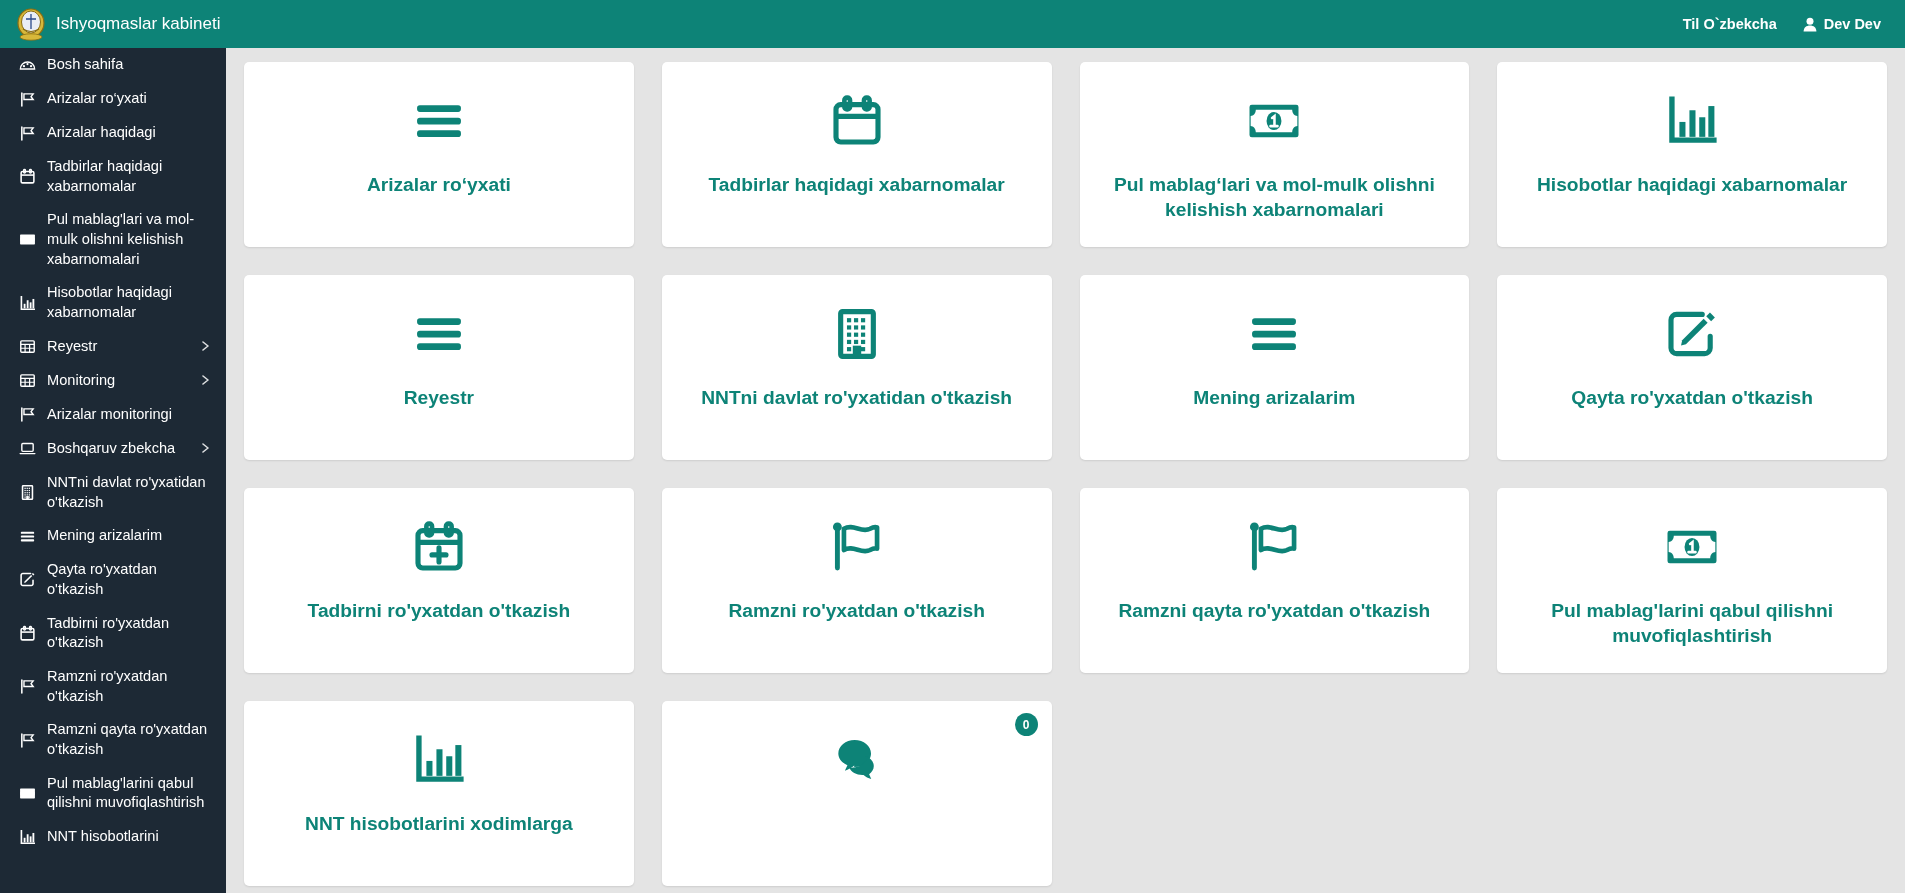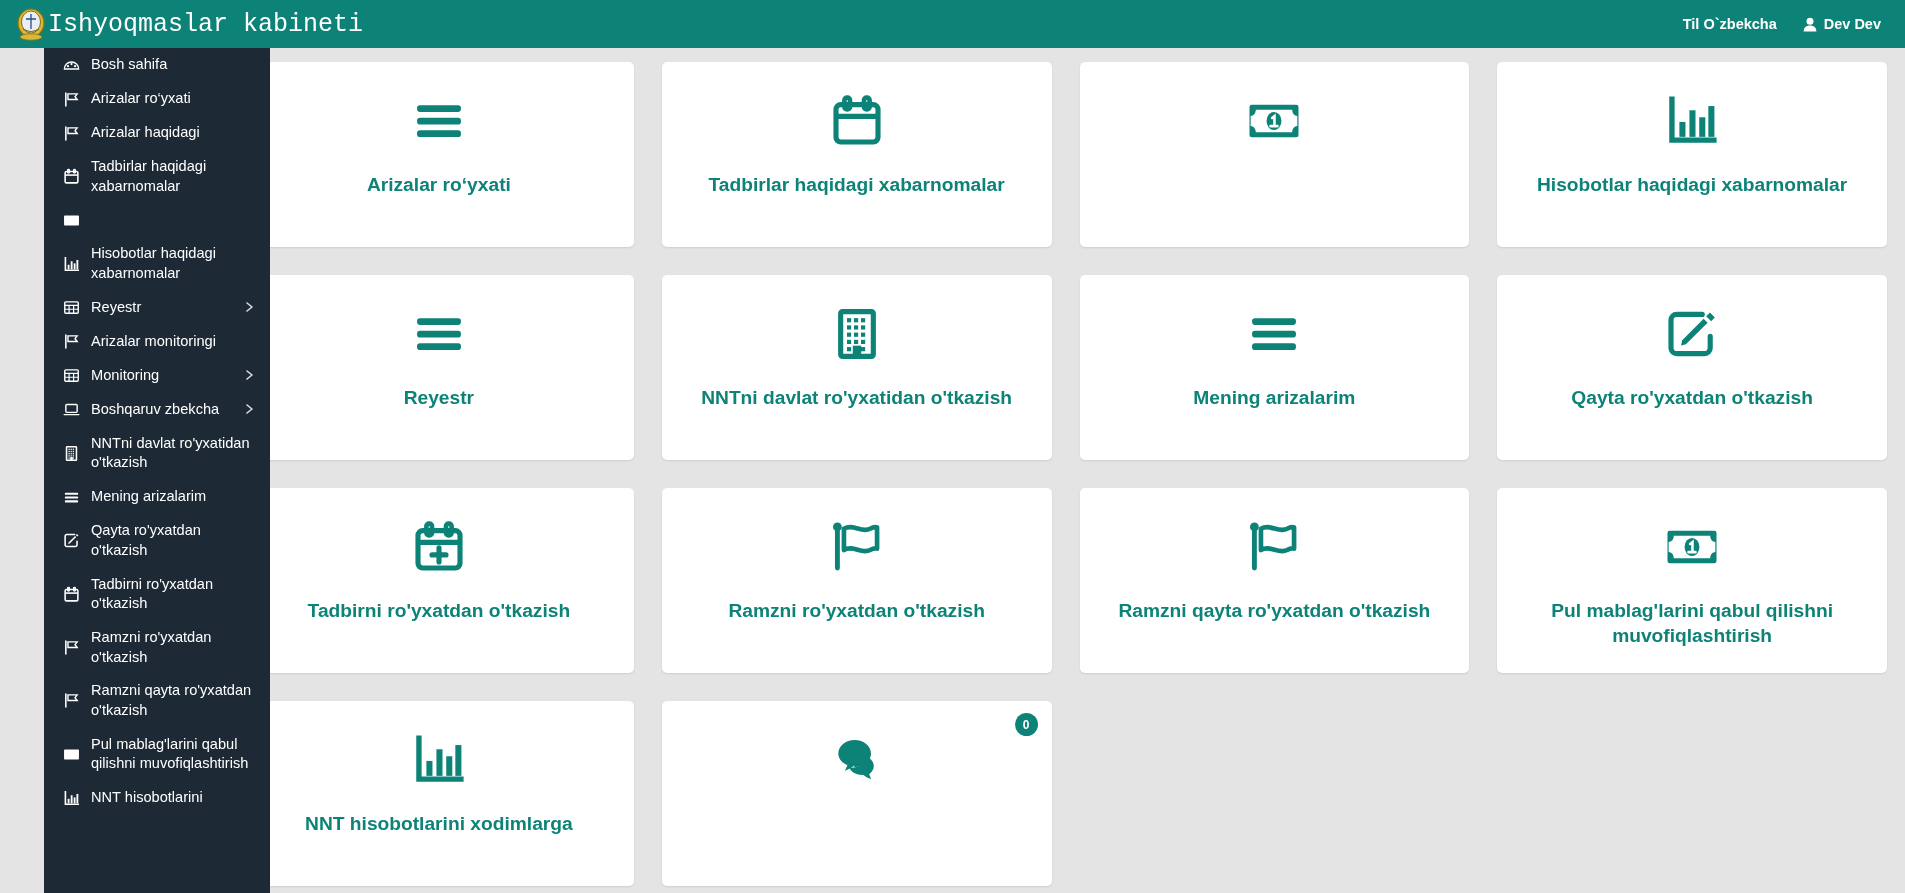--- a/index.html
+++ b/index.html
@@ -20,43 +20,42 @@
     display: flex; align-items: center;
     z-index: 30;
   }
   .brand {
     display: flex; align-items: center;
     height: 48px; padding-left: 14px;
     width: 226px;
   }
   .emblem { width: 34px; height: 34px; flex: 0 0 34px; }
   .brand-title {
-    color: #ffffff; font-size: 25px; font-weight: 400;
-    white-space: nowrap; 
-    font-family: Liberation Mono, monospace;
+    color: #ffffff; font-size: 17px; font-weight: 400;
+    white-space: nowrap; margin-left: 8px;
+    font-family: Liberation Sans, sans-serif;
   }
   .topbar-right {
     margin-left: auto; display: flex; align-items: center;
     gap: 26px; padding-right: 24px; height: 48px;
   }
   .lang-link, .user-link {
     color: #ffffff; font-size: 14.5px; font-weight: bold;
     display: flex; align-items: center; gap: 7px;
     white-space: nowrap; text-decoration: none; cursor: pointer;
   }
   .user-ico { width: 14px; height: 15px; display: block; }
 
   
   .sidebar {
     position: absolute; top: 48px; left: 0;
     width: 226px; height: 845px;
     background: #1d2935;
     overflow: hidden;
     z-index: 20;
-    margin-left: 44px;
   }
   .side-item {
     display: flex; align-items: center;
     padding: 7px 16px 7px 16px;
     color: #ffffff;
     cursor: pointer;
     min-height: 34px;
     position: relative;
   }
   .side-ico {
@@ -199,20 +198,21 @@
       </div>
       <div class="side-item">
         <span class="side-ico">
           <svg width="17" height="17" viewBox="0 0 24 24">
             <rect x="1.5" y="5" width="21" height="14" rx="1" fill="#ffffff"></rect>
             <path d="M4.2 7.2h15.6c0 1.6 1 2.6 2.2 2.7v4.2c-1.2.1-2.2 1.1-2.2 2.7H4.2c0-1.6-1-2.6-2.2-2.7V9.9c1.2-.1 2.2-1.1 2.2-2.7z" fill="#ffffff"></path>
             <ellipse cx="12" cy="12" rx="3.2" ry="3.9" fill="#ffffff"></ellipse>
             <path d="M11.2 10.7l1-.8v4.3M10.5 14.2h3" stroke="#ffffff" stroke-width="1.1" fill="none" stroke-linecap="round"></path>
           </svg>
         </span>
+        <span class="side-label">Pul mablag'lari va mol-mulk olishni kelishish xabarnomalari</span>
       </div>
       <div class="side-item">
         <span class="side-ico">
           <svg width="17" height="17" viewBox="0 0 24 24">
             <path d="M3.4 2.6v17.6h18" fill="none" stroke="#ffffff" stroke-width="2.3" stroke-linecap="square"></path>
             <rect x="6.6" y="12.4" width="2.6" height="6.4" fill="#ffffff"></rect>
             <rect x="10.9" y="7.4" width="2.6" height="11.4" fill="#ffffff"></rect>
             <rect x="15.1" y="10.4" width="2.6" height="8.4" fill="#ffffff"></rect>
             <rect x="19" y="5.6" width="2.6" height="13.2" fill="#ffffff"></rect>
           </svg>
@@ -227,37 +227,37 @@
           </svg>
         </span>
         <span class="side-label">Reyestr</span>
         <span class="side-caret"><svg width="10" height="12" viewBox="0 0 10 12">
             <path d="M3 2l5 4-5 4" fill="none" stroke="#ffffff" stroke-width="1.6" stroke-linecap="round" stroke-linejoin="round"></path>
           </svg></span>
       </div>
       <div class="side-item">
         <span class="side-ico">
           <svg width="17" height="17" viewBox="0 0 24 24">
-            <path d="M4 3v18" stroke="#ffffff" stroke-width="2.2" stroke-linecap="round"></path>
-            <path d="M7 4h13l-3 4 3 4H7z" fill="none" stroke="#ffffff" stroke-width="2"></path>
-          </svg>
-        </span>
-        <span class="side-label">Arizalar monitoringi</span>
-      </div>
-      <div class="side-item">
-        <span class="side-ico">
-          <svg width="17" height="17" viewBox="0 0 24 24">
             <rect x="2.5" y="4" width="19" height="16" rx="1.4" fill="none" stroke="#ffffff" stroke-width="2"></rect>
             <path d="M2.5 9h19M2.5 14.5h19M8.6 9v11M15 9v11" stroke="#ffffff" stroke-width="1.7"></path>
           </svg>
         </span>
         <span class="side-label">Monitoring</span>
         <span class="side-caret"><svg width="10" height="12" viewBox="0 0 10 12">
             <path d="M3 2l5 4-5 4" fill="none" stroke="#ffffff" stroke-width="1.6" stroke-linecap="round" stroke-linejoin="round"></path>
           </svg></span>
+      </div>
+      <div class="side-item">
+        <span class="side-ico">
+          <svg width="17" height="17" viewBox="0 0 24 24">
+            <path d="M4 3v18" stroke="#ffffff" stroke-width="2.2" stroke-linecap="round"></path>
+            <path d="M7 4h13l-3 4 3 4H7z" fill="none" stroke="#ffffff" stroke-width="2"></path>
+          </svg>
+        </span>
+        <span class="side-label">Arizalar monitoringi</span>
       </div>
       <div class="side-item">
         <span class="side-ico">
           <svg width="17" height="17" viewBox="0 0 24 24">
             <rect x="4" y="5" width="16" height="11" rx="1.4" fill="none" stroke="#ffffff" stroke-width="2"></rect>
             <path d="M1.6 19.2h20.8" stroke="#ffffff" stroke-width="2" stroke-linecap="round"></path>
           </svg>
         </span>
         <span class="side-label">Boshqaruv zbekcha</span>
         <span class="side-caret"><svg width="10" height="12" viewBox="0 0 10 12">
@@ -392,20 +392,21 @@
         </div>
         <div class="card">
           <div class="card-ico">
             <svg width="56" height="56" viewBox="0 0 24 24">
               <rect x="1.5" y="5" width="21" height="14" rx="1" fill="#0d8377"></rect>
               <path d="M4.2 7.2h15.6c0 1.6 1 2.6 2.2 2.7v4.2c-1.2.1-2.2 1.1-2.2 2.7H4.2c0-1.6-1-2.6-2.2-2.7V9.9c1.2-.1 2.2-1.1 2.2-2.7z" fill="#ffffff"></path>
               <ellipse cx="12" cy="12" rx="3.2" ry="3.9" fill="#0d8377"></ellipse>
               <path d="M11.2 10.7l1-.8v4.3M10.5 14.2h3" stroke="#ffffff" stroke-width="1.1" fill="none" stroke-linecap="round"></path>
             </svg>
           </div>
+          <div class="card-label">Pul mablag‘lari va mol-mulk olishni kelishish xabarnomalari</div>
         </div>
         <div class="card">
           <div class="card-ico">
             <svg width="56" height="56" viewBox="0 0 24 24">
               <path d="M3.4 2.6v17.6h18" fill="none" stroke="#0d8377" stroke-width="2.3" stroke-linecap="square"></path>
               <rect x="6.6" y="12.4" width="2.6" height="6.4" fill="#0d8377"></rect>
               <rect x="10.9" y="7.4" width="2.6" height="11.4" fill="#0d8377"></rect>
               <rect x="15.1" y="10.4" width="2.6" height="8.4" fill="#0d8377"></rect>
               <rect x="19" y="5.6" width="2.6" height="13.2" fill="#0d8377"></rect>
             </svg>

